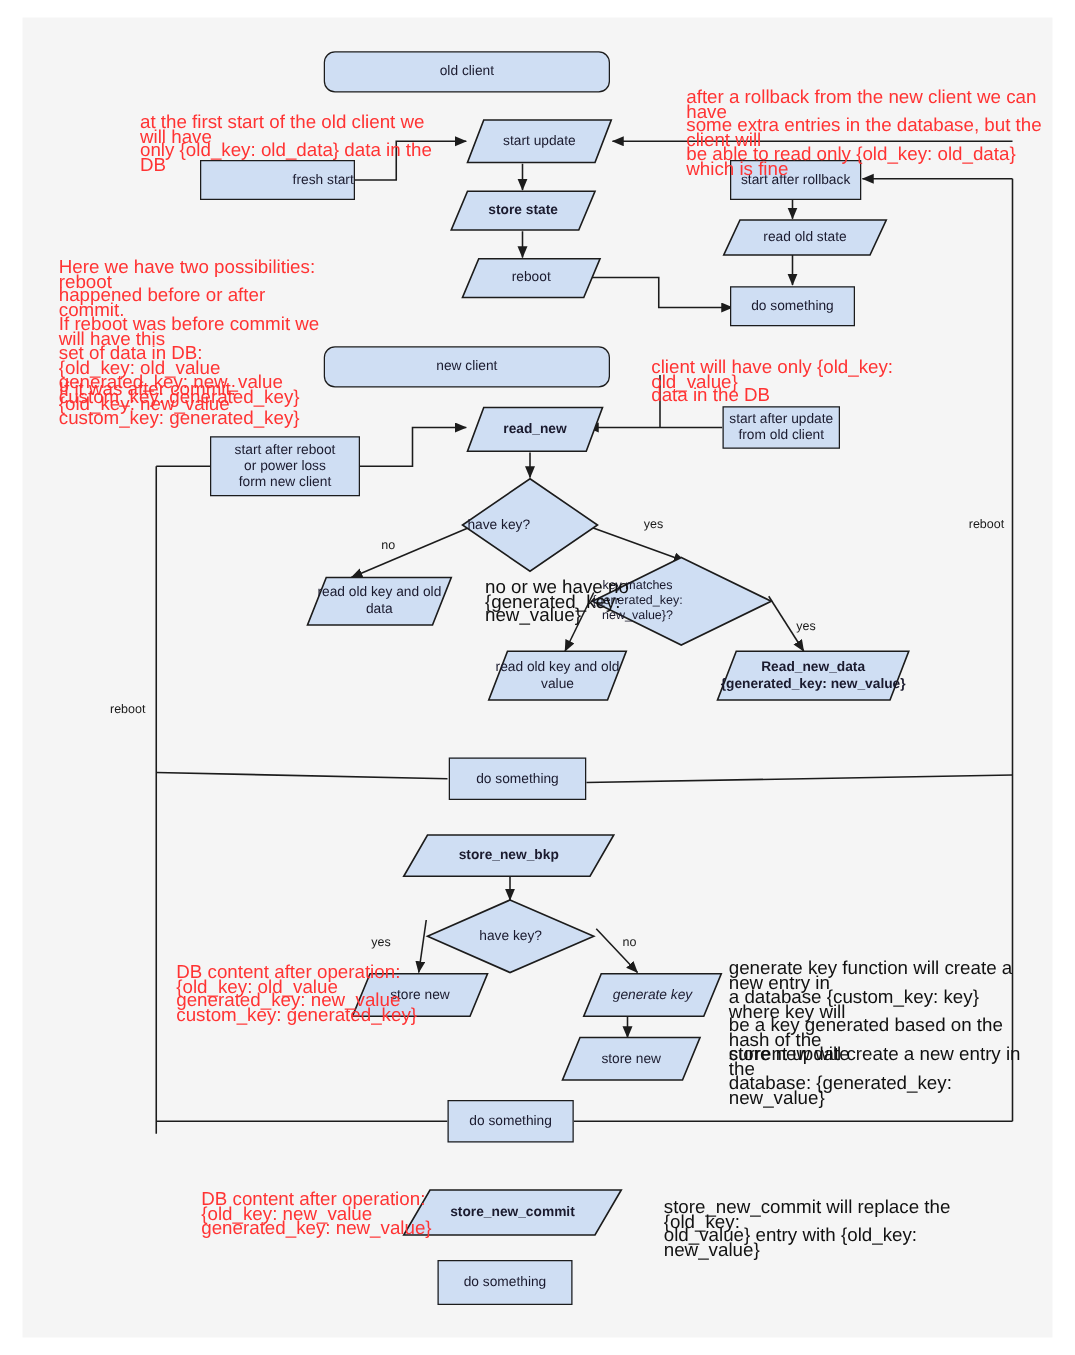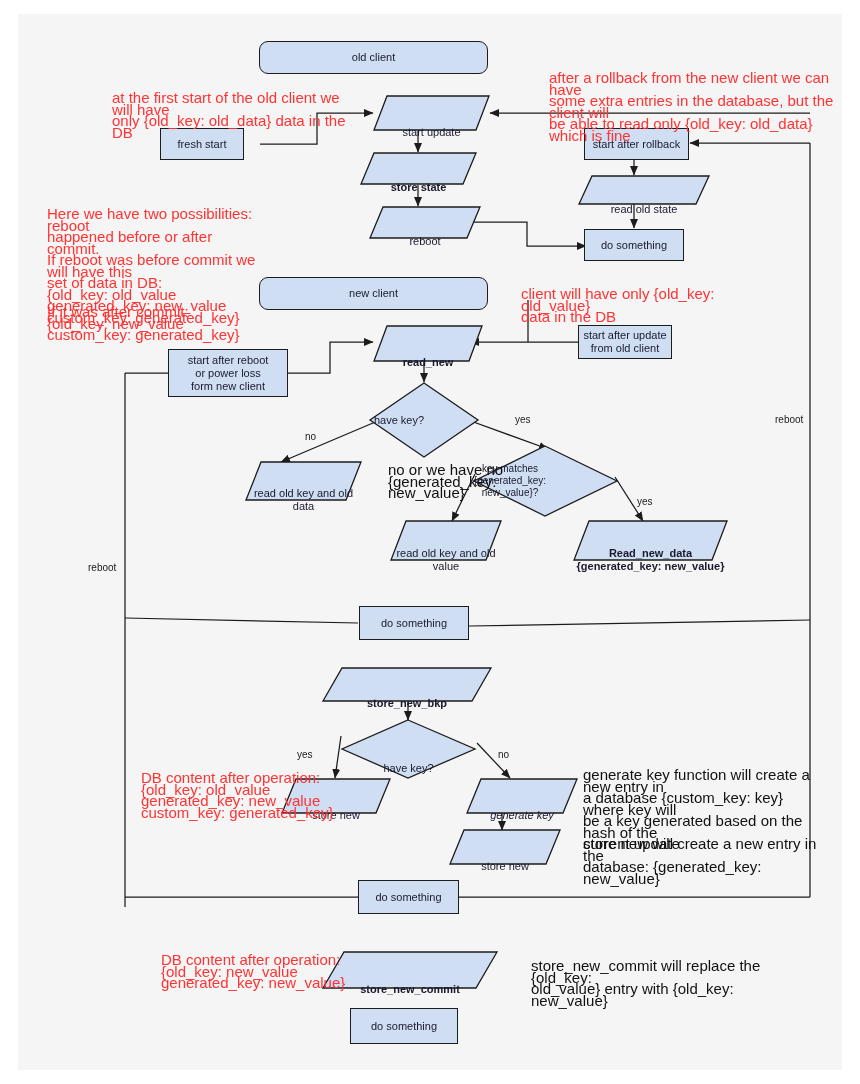--- a/index.html
+++ b/index.html
@@ -54,21 +54,20 @@
     position: absolute;
     left: 0; top: 0;
     width: 100%; height: 100%;
     display: flex;
     align-items: center;
     justify-content: center;
     text-align: center;
     font-size: 11px;
     line-height: 13px;
     color: #1a1a2e;
-    margin-top: 19px;
   }
   .shape-label.bold { font-weight: bold; }
   .shape-label.small { font-size: 10px; line-height: 12px; }
 
   .note {
     position: absolute;
     font-size: 15px;
     line-height: 11.5px;
     white-space: pre-line;
     color: #111;
@@ -149,21 +148,21 @@
   </svg>
 
   <div class="node rounded" style="left:259px; top:41px; width:229px; height:33px;">
     <span>old client</span>
   </div>
 
   <div class="node rounded" style="left:259px; top:277px; width:229px; height:33px;">
     <span>new client</span>
   </div>
 
-  <div class="node" style="left:160px; top:128px; width:84px; height:32px;">
+  <div class="node" style="left:160px; top:128px; width:124px; height:32px;justify-content:flex-end;">
     <span>fresh start</span>
   </div>
 
   <div class="node" style="left:584px; top:128px; width:105px; height:32px;">
     <span>start after rollback</span>
   </div>
 
   <div class="node" style="left:584px; top:229px; width:100px; height:32px;">
     <span>do something</span>
   </div>

